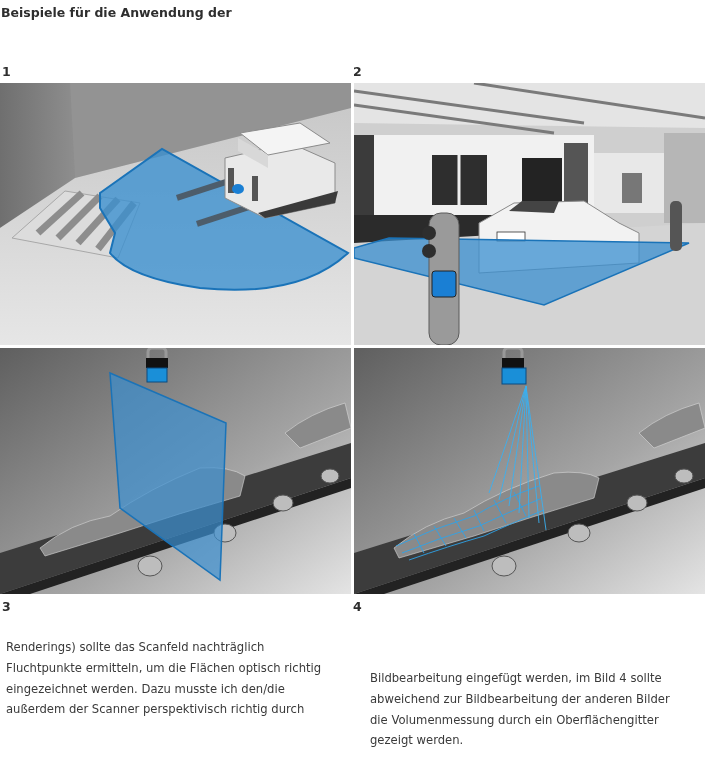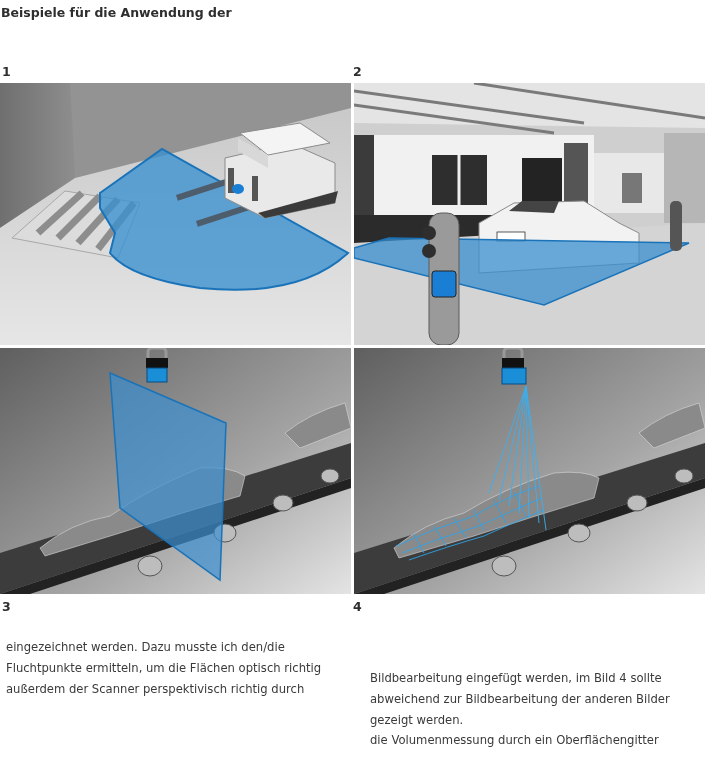--- a/index.html
+++ b/index.html
@@ -187,23 +187,24 @@
       <line x1="172" y1="38" x2="192" y2="182"></line>
     </g>
 
     <rect x="150" y="0" width="18" height="20" rx="4" fill="none" stroke="#999" stroke-width="3"></rect>
     <rect x="148" y="10" width="22" height="10" fill="#111"></rect>
     <rect x="148" y="20" width="24" height="16" fill="#1a8fd8" stroke="#0a4b80"></rect>
   </svg>
 </div>
 
 <div class="body-col" style="left:6px; top:637px; width:345px;">
+  <div>Renderings) sollte das Scanfeld nachträglich</div>
+  <div>Fluchtpunkte ermitteln, um die Flächen optisch richtig</div>
   <div>eingezeichnet werden. Dazu musste ich den/die</div>
-  <div>Fluchtpunkte ermitteln, um die Flächen optisch richtig</div>
   <div>außerdem der Scanner perspektivisch richtig durch</div>
 </div>
 
 <div class="body-col" style="left:370px; top:637px; width:335px;margin-top:31px;">
   <div>Bildbearbeitung eingefügt werden, im Bild 4 sollte</div>
   <div>abweichend zur Bildbearbeitung der anderen Bilder</div>
+  <div>die Volumenmessung durch ein Oberflächengitter</div>
   <div>gezeigt werden.</div>
-  <div>die Volumenmessung durch ein Oberflächengitter</div>
 </div>
 
 </body></html>

